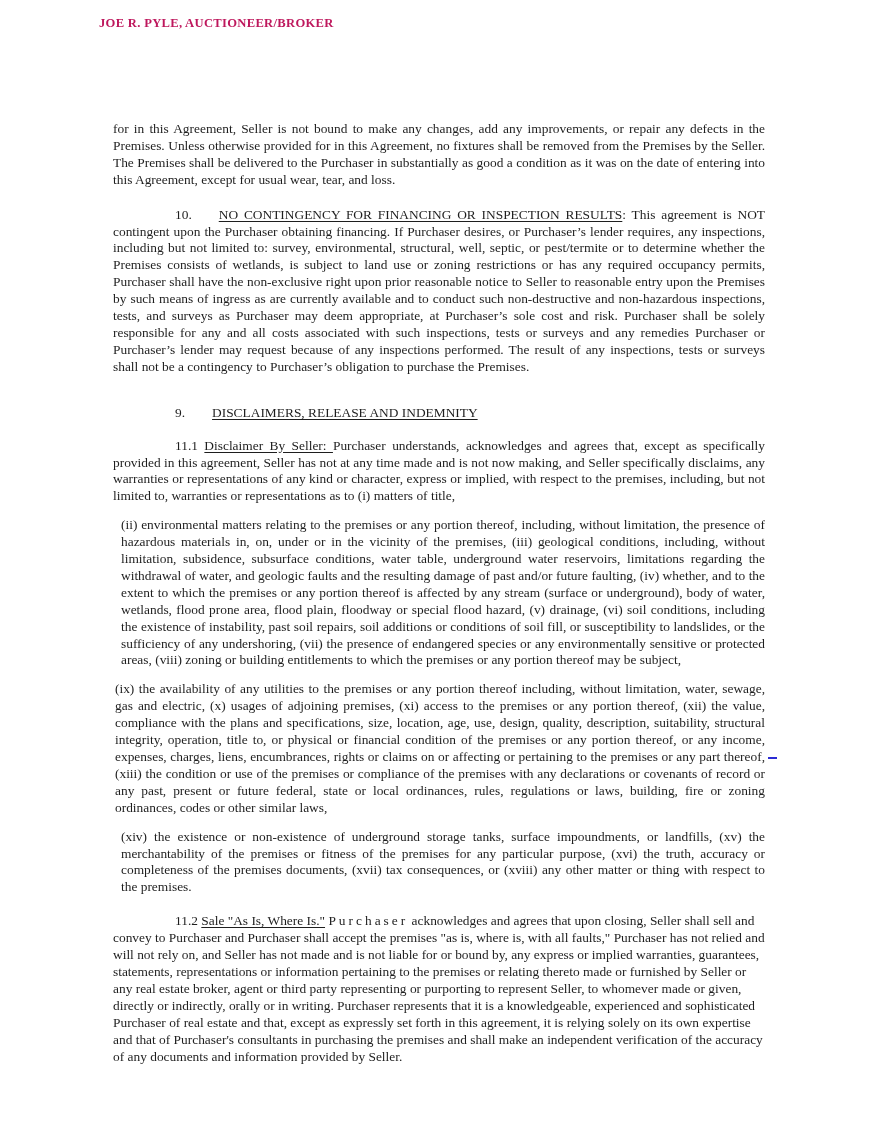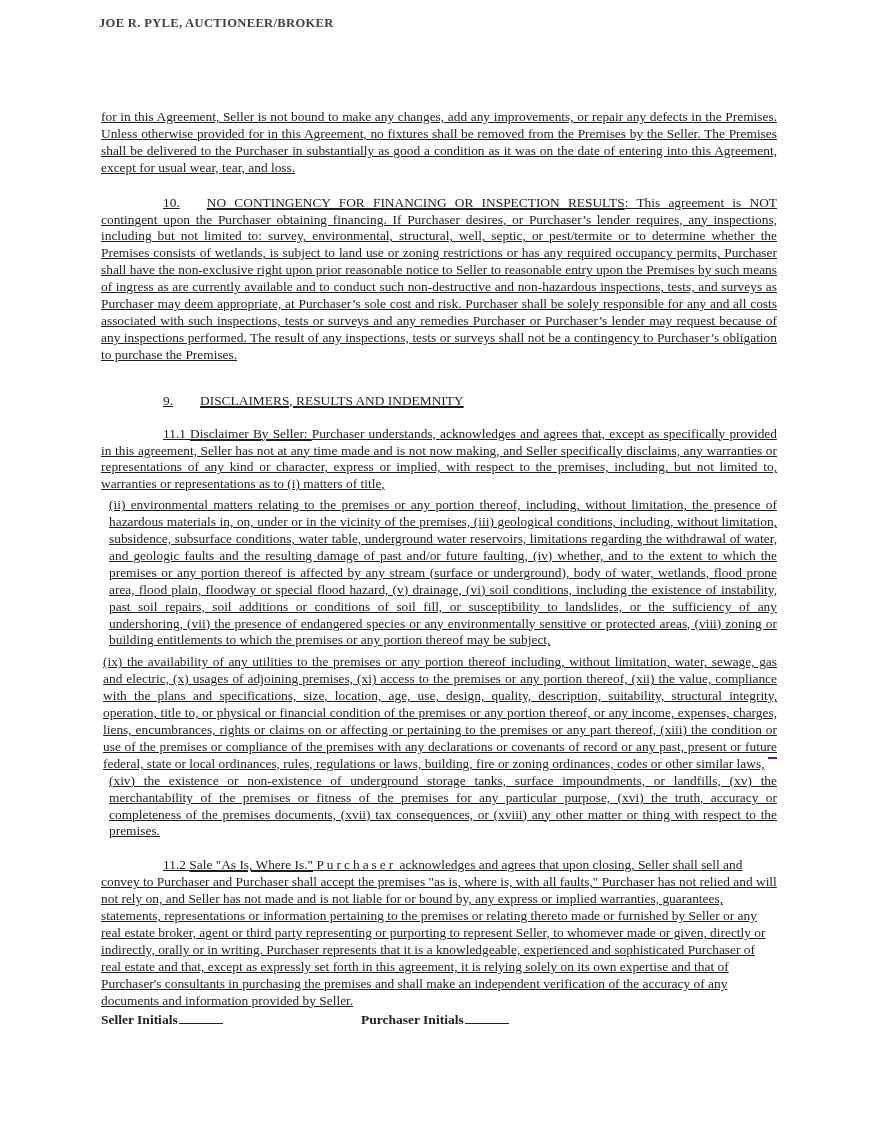--- a/index.html
+++ b/index.html
@@ -3,27 +3,27 @@
 <meta charset="utf-8">
 <style>
   html,body{margin:0;padding:0;}
   body{
     width:877px;height:1135px;position:relative;background:#ffffff;
     font-family:"Liberation Serif","DejaVu Serif",serif;color:#1e1e1e;
     overflow:hidden;
   }
   .page-header{
     position:absolute;top:16px;left:99px;
-    font-size:12.6px;font-weight:700;letter-spacing:.3px;color:#404040;
+    font-size:12.6px;font-weight:700;letter-spacing:.3px;color:#be185d;
   }
   .content{
     position:absolute;top:109px;left:101px;width:676px;
     font-size:13.4px;line-height:16.9px;
   }
-  p{margin:0;text-decoration:underline;}
+  p{margin:12px;}
   .j{text-align:justify;}
   .num-indent{text-indent:62px;}
   .u{text-decoration:underline;text-underline-offset:2px;}
   .tab{display:inline-block;width:27px;}
   .ls{letter-spacing:3px;}
   .ind8{padding-left:8px;}
   .ind2{padding-left:2px;}
   .mb18{margin-bottom:18px;}
   .mb29{margin-bottom:29px;}
   .mb16{margin-bottom:16px;}
@@ -43,32 +43,28 @@
 <body>
 
 <div class="page-header">JOE R. PYLE, AUCTIONEER/BROKER</div>
 
 <div class="content">
 
   <p class="j mb18">for in this Agreement, Seller is not bound to make any changes, add any improvements, or repair any defects in the Premises. Unless otherwise provided for in this Agreement, no fixtures shall be removed from the Premises by the Seller.  The Premises shall be delivered to the Purchaser in substantially as good a condition as it was on the date of entering into this Agreement, except for usual wear, tear, and loss.</p>
 
   <p class="j num-indent mb29"><span>10.</span><span class="tab"></span><span class="u">NO CONTINGENCY FOR FINANCING OR INSPECTION RESULTS</span><span>: This agreement is NOT contingent upon the Purchaser obtaining financing. If Purchaser desires, or Purchaser’s lender requires, any inspections, including but not limited to: survey, environmental, structural, well, septic, or pest/termite or to determine whether the Premises consists of wetlands, is subject to land use or zoning restrictions or has any required occupancy permits, Purchaser shall have the non-exclusive right upon prior reasonable notice to Seller to reasonable entry upon the Premises by such means of ingress as are currently available and to conduct such non-destructive and non-hazardous inspections, tests, and surveys as Purchaser may deem appropriate, at Purchaser’s sole cost and risk. Purchaser shall be solely responsible for any and all costs associated with such inspections, tests or surveys and any remedies Purchaser or Purchaser’s lender may request because of any inspections performed. The result of any inspections, tests or surveys shall not be a contingency to Purchaser’s obligation to purchase the Premises.</span></p>
 
-  <p class="num-indent mb16"><span>9.</span><span class="tab"></span><span class="u">DISCLAIMERS, RESULTS AND INDEMNITY</span></p>
+  <p class="num-indent mb16"><span>9.</span><span class="tab"></span><span class="u">DISCLAIMERS, RELEASE AND INDEMNITY</span></p>
 
   <p class="j num-indent mb4"><span>11.1</span> <span class="u">Disclaimer By Seller: </span><span>Purchaser understands, acknowledges and agrees that, except as specifically provided in this agreement, Seller has not at any time made and is not now making, and Seller specifically disclaims, any warranties or representations of any kind or character, express or implied, with respect to the premises, including, but not limited to, warranties or representations as to (i) matters of title,</span></p>
 
   <p class="j ind8 mb5">(ii) environmental matters relating to the premises or any portion thereof, including, without limitation, the presence of hazardous materials in, on, under or in the vicinity of the premises, (iii) geological conditions, including, without limitation, subsidence, subsurface conditions, water table, underground water reservoirs, limitations regarding the withdrawal of water, and geologic faults and the resulting damage of past and/or future faulting, (iv) whether, and to the extent to which the premises or any portion thereof is affected by any stream (surface or underground), body of water, wetlands, flood prone area, flood plain, floodway or special flood hazard, (v) drainage, (vi) soil conditions, including the existence of instability, past soil repairs, soil additions or conditions of soil fill, or susceptibility to landslides, or the sufficiency of any undershoring, (vii) the presence of endangered species or any environmentally sensitive or protected areas, (viii) zoning or building entitlements to which the premises or any portion thereof may be subject,</p>
 
   <p class="j ind2">(ix) the availability of any utilities to the premises or any portion thereof including, without limitation, water, sewage, gas and electric, (x) usages of adjoining premises,  (xi) access to the premises or any portion thereof, (xii) the value, compliance with the plans and specifications, size, location, age, use, design, quality, description, suitability, structural integrity, operation, title to, or physical or financial condition of the premises or any portion thereof, or any income, expenses, charges, liens, encumbrances, rights or claims on or affecting or pertaining to the premises or any part thereof, (xiii) the condition or use of the premises or compliance of the premises with any declarations or covenants of record or any past, present or future federal, state or local ordinances, rules, regulations or laws, building, fire or zoning ordinances, codes or other similar laws,</p>
 
   <p class="j ind8 mb17">(xiv) the existence or non-existence of underground storage tanks, surface impoundments, or landfills, (xv) the merchantability of the premises or fitness of the premises for any particular purpose, (xvi) the truth, accuracy or completeness of the premises documents, (xvii) tax consequences, or (xviii) any other matter or thing with respect to the premises.</p>
 
   <p class="num-indent mb1"><span>11.2</span> <span class="u">Sale "As Is, Where Is."</span> <span class="ls">Purchaser</span> <span>acknowledges and agrees that upon closing, Seller shall sell and convey to Purchaser and Purchaser shall accept the premises "as is, where is, with all faults," Purchaser has not relied and will not rely on, and Seller has not made and is not liable for or bound by, any express or implied warranties, guarantees, statements, representations or information pertaining to the premises or relating thereto made or furnished by Seller or any real estate broker, agent or third party representing or purporting to represent Seller, to whomever made or given, directly or indirectly, orally or in writing. Purchaser represents that it is a knowledgeable, experienced and sophisticated Purchaser of real estate and that, except as expressly set forth in this agreement, it is relying solely on its own expertise and that of Purchaser's consultants in purchasing the premises and shall make an independent verification of the accuracy of any documents and information provided by Seller.</span></p>
 
-  <div class="footer-row">
-    <div class="footer-cell-left"><span>Seller Initials</span><span class="blank-line"></span></div>
-    <div><span>Purchaser Initials</span><span class="blank-line"></span></div>
-  </div>
 
 </div>
 
 <span class="rev-mark" style="background: rgb(43, 43, 212);"></span>
 
 </body></html>

